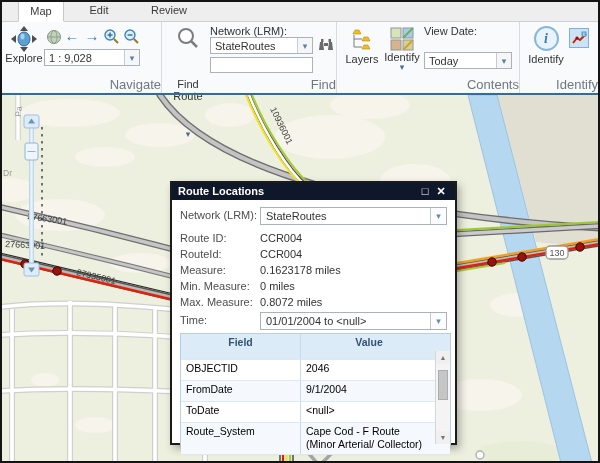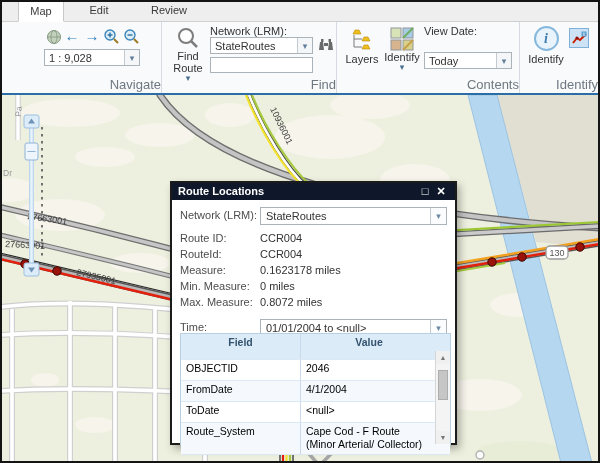--- a/index.html
+++ b/index.html
@@ -63,20 +63,31 @@
 
   <div id="tabbar">
     <div class="tab active">Map</div>
     <div class="tab">Edit</div>
     <div class="tab">Review</div>
   </div>
 
   <div id="ribbon">
 
     <div class="rgroup" style="left:0;width:162px;">
+      <div class="rbtn" style="left:4px;top:4px;width:40px;">
+        <svg width="26" height="26" viewBox="0 0 26 26">
+          <polygon points="13,0 17,5 9,5" fill="#4d4d4d"></polygon>
+          <polygon points="13,26 17,21 9,21" fill="#4d4d4d"></polygon>
+          <polygon points="0,13 5,9 5,17" fill="#4d4d4d"></polygon>
+          <polygon points="26,13 21,9 21,17" fill="#4d4d4d"></polygon>
+          <ellipse cx="13" cy="13" rx="6" ry="7" fill="#5b9fd4" stroke="#35688e"></ellipse>
+          <ellipse cx="11.5" cy="10.5" rx="2" ry="3" fill="#a9d0ec"></ellipse>
+        </svg>
+        <span>Explore</span>
+      </div>
       <svg class="rbtn" style="left:46px;top:7px;" width="16" height="16" viewBox="0 0 16 16">
         <circle cx="8" cy="8" r="6.5" fill="#c2d2bd" stroke="#83977f"></circle>
         <ellipse cx="8" cy="8" rx="3" ry="6.5" fill="none" stroke="#83977f" stroke-width="0.8"></ellipse>
         <line x1="1.5" y1="8" x2="14.5" y2="8" stroke="#83977f" stroke-width="0.8"></line>
       </svg>
       <div class="rbtn navarrow" style="left:63px;top:6px;width:18px;">←</div>
       <div class="rbtn navarrow" style="left:83px;top:6px;width:18px;">→</div>
       <svg class="rbtn" style="left:103px;top:6px;" width="17" height="17" viewBox="0 0 17 17">
         <circle cx="7" cy="7" r="5" fill="#ddeefb" stroke="#3d85bb" stroke-width="1.4"></circle>
         <line x1="4.5" y1="7" x2="9.5" y2="7" stroke="#2f6f9f" stroke-width="1.4"></line>
@@ -89,21 +100,21 @@
         <line x1="11" y1="11" x2="15" y2="15" stroke="#9a7a22" stroke-width="2"></line>
       </svg>
       <div class="combo" style="left:44px;top:27px;width:96px;">
         <div class="cval">1 : 9,028</div>
         <div class="carrow">▾</div>
       </div>
       <div class="glabel">Navigate</div>
     </div>
 
     <div class="rgroup" style="left:162px;width:175px;">
-      <div class="rbtn" style="left:6px;top:4px;width:40px;">
+      <div class="rbtn" style="left:6px;top:4px;width:40px;gap:28px;">
         <svg width="24" height="24" viewBox="0 0 24 24">
           <circle cx="10" cy="10" r="7" fill="#fdfdfd" stroke="#7d7d7d" stroke-width="2"></circle>
           <line x1="15" y1="15" x2="21" y2="21" stroke="#7d7d7d" stroke-width="2.5"></line>
         </svg>
         <span style="width:34px;">Find Route</span>
         <span class="caret">▾</span>
       </div>
       <div class="minilabel" style="left:48px;top:3px;">Network (LRM):</div>
       <div class="combo" style="left:48px;top:15px;width:103px;">
         <div class="cval">StateRoutes</div>
@@ -323,40 +334,40 @@
       <span class="fvalue">0.1623178 miles</span>
     </div>
     <div class="frow" style="top:95px;">
       <span class="flabel">Min. Measure:</span>
       <span class="fvalue">0 miles</span>
     </div>
     <div class="frow" style="top:111px;padding-left:8px;">
       <span class="flabel">Max. Measure:</span>
       <span class="fvalue">0.8072 miles</span>
     </div>
-    <div class="frow" style="top:136px;">
+    <div class="frow" style="top:129px;">
       <span class="flabel">Time:</span>
       <div class="fcombo">
         <div class="cval">01/01/2004 to &lt;null&gt;</div>
         <div class="carrow">▾</div>
       </div>
     </div>
 
     <div id="ftable">
       <div class="trow thead">
         <div class="tc1">Field</div>
         <div class="tc2" style="padding-right:18px;">Value</div>
       </div>
       <div class="trow r-a" style="height:21px;">
         <div class="tc1">OBJECTID</div>
         <div class="tc2" style="padding-right:18px;">2046</div>
       </div>
       <div class="trow r-b" style="height:21px;">
         <div class="tc1">FromDate</div>
-        <div class="tc2" style="padding-right:18px;">4/1/2004</div>
+        <div class="tc2" style="padding-right:18px;">9/1/2004</div>
       </div>
       <div class="trow r-a" style="height:21px;">
         <div class="tc1">ToDate</div>
         <div class="tc2" style="padding-right:18px;">&lt;null&gt;</div>
       </div>
       <div class="trow r-b" style="height:32px;">
         <div class="tc1">Route_System</div>
         <div class="tc2" style="padding-right:18px;">Cape Cod - F Route (Minor Arterial/ Collector)</div>
       </div>
       <div id="tscroll">

